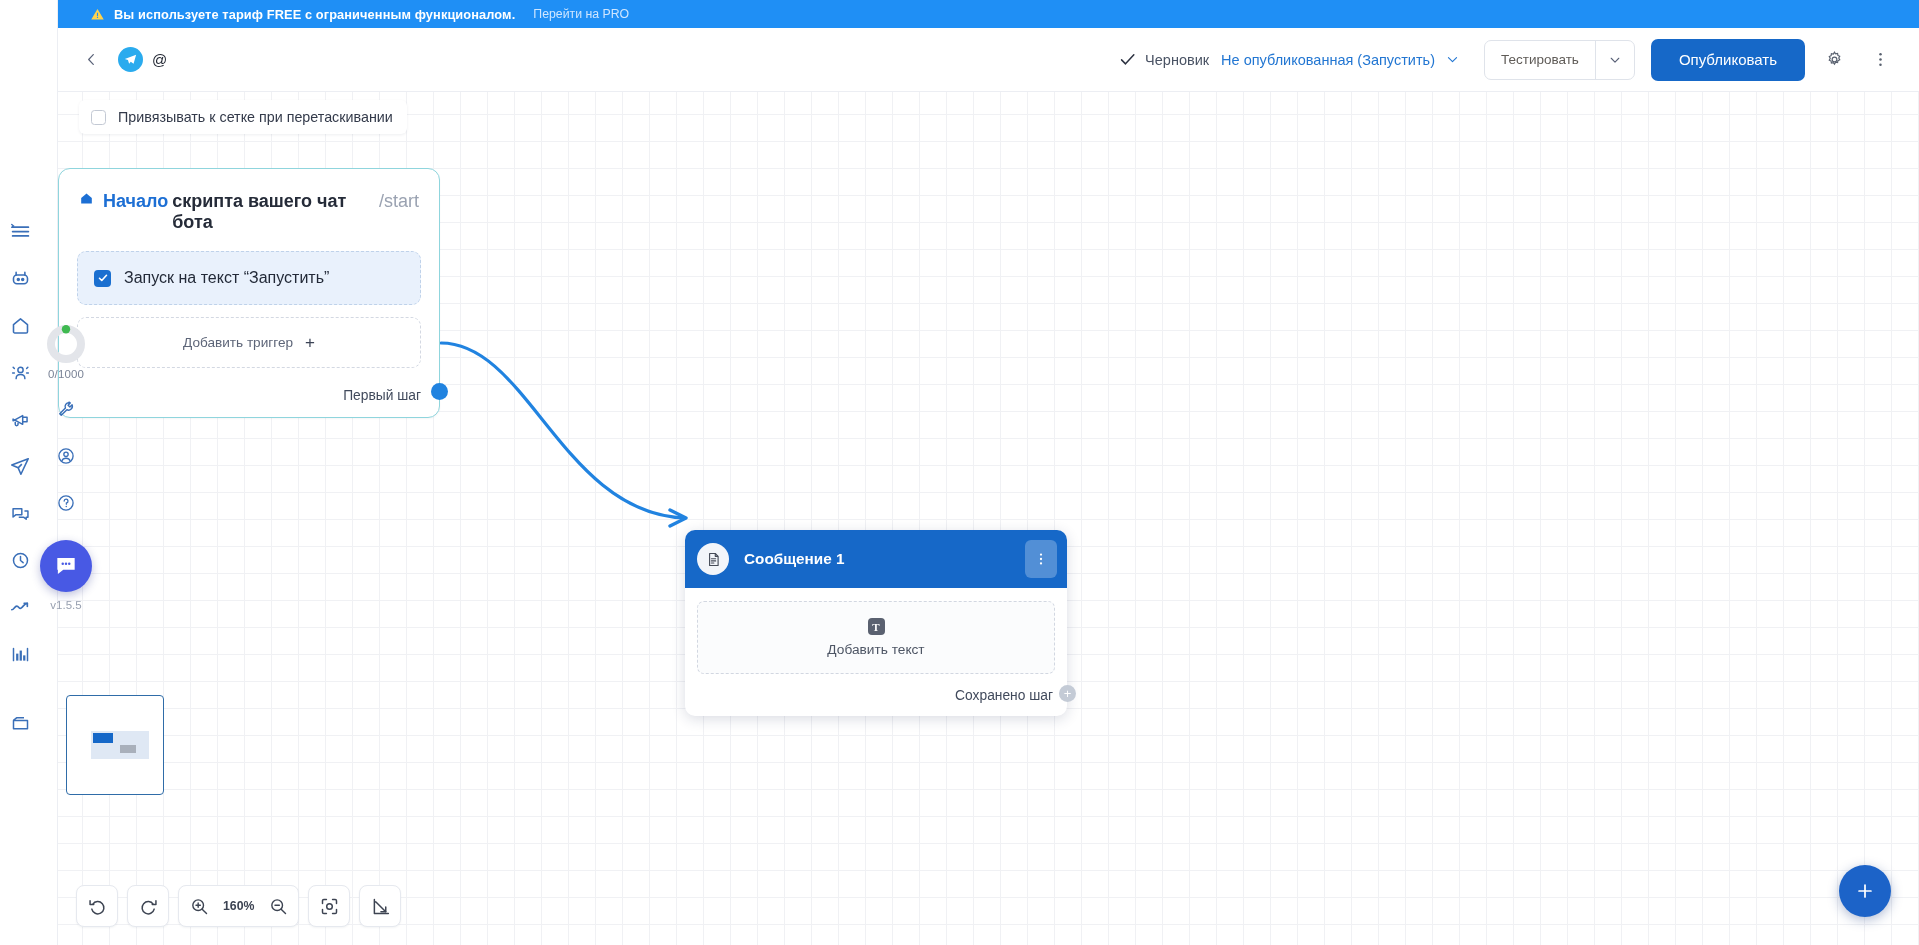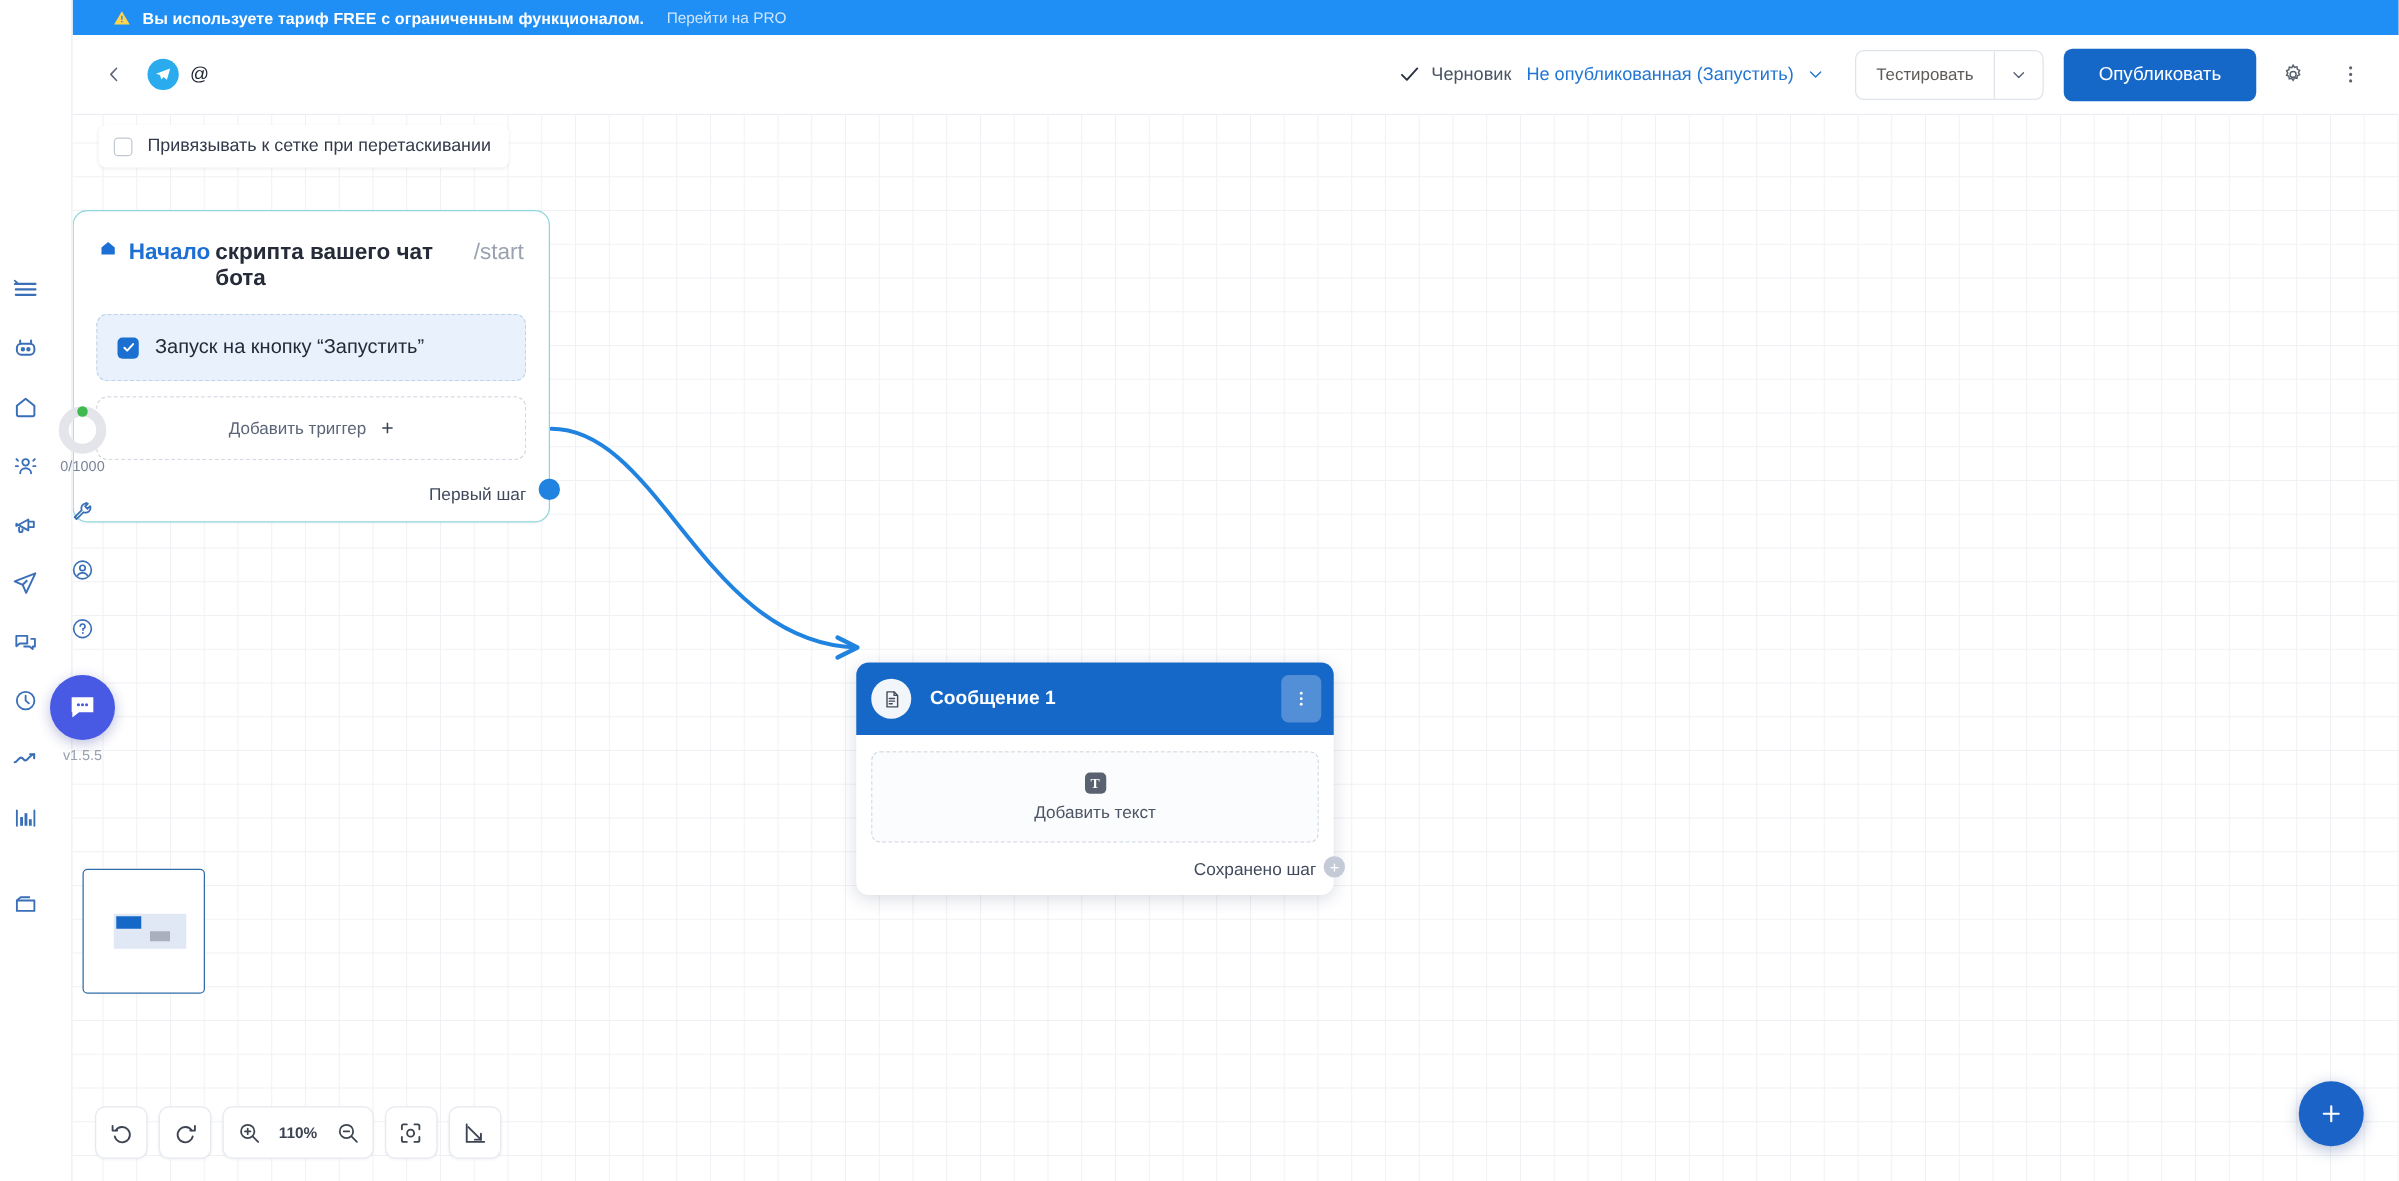--- a/index.html
+++ b/index.html
@@ -534,21 +534,21 @@
         <span class="w-cmd">/start</span>
       </div>
 
       <div class="sn-body">
         <div class="trigger-chip">
           <span class="cbx-on">
             <svg width="12" height="12" viewBox="0 0 24 24" fill="none" stroke="#ffffff" stroke-width="3.2" stroke-linecap="round" stroke-linejoin="round">
               <path d="M5 12.5l4.5 4.5L19 6.5"></path>
             </svg>
           </span>
-          <span class="t-lbl">Запуск на кнопку “Запустить”</span>
+          <span class="t-lbl">Запуск на текст “Запустить”</span>
         </div>
 
         <div class="add-trigger">
           <span>Добавить триггер</span>
           <span class="plus">+</span>
         </div>
       </div>
 
       <div class="sn-foot">
         <span>Первый шаг</span>
@@ -611,21 +611,21 @@
       </div>
 
       <div class="tb-zoom">
         <div class="zb">
           <svg width="20" height="20" viewBox="0 0 24 24" fill="none" stroke="currentColor" stroke-width="1.7" stroke-linecap="round">
             <circle cx="11" cy="11" r="6.4"></circle>
               <path d="M15.8 15.8L21 21"></path>
               <path d="M8.4 11h5.2M11 8.4v5.2"></path>
           </svg>
         </div>
-        <div class="zlevel">110%</div>
+        <div class="zlevel">160%</div>
         <div class="zb">
           <svg width="20" height="20" viewBox="0 0 24 24" fill="none" stroke="currentColor" stroke-width="1.7" stroke-linecap="round">
             <circle cx="11" cy="11" r="6.4"></circle>
               <path d="M15.8 15.8L21 21"></path>
               <path d="M8.4 11h5.2"></path>
           </svg>
         </div>
       </div>
 
       <div class="tb-btn">

